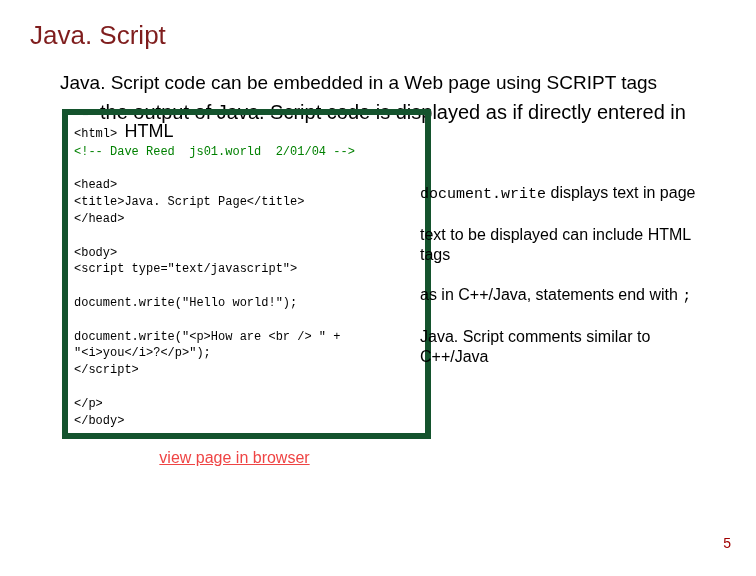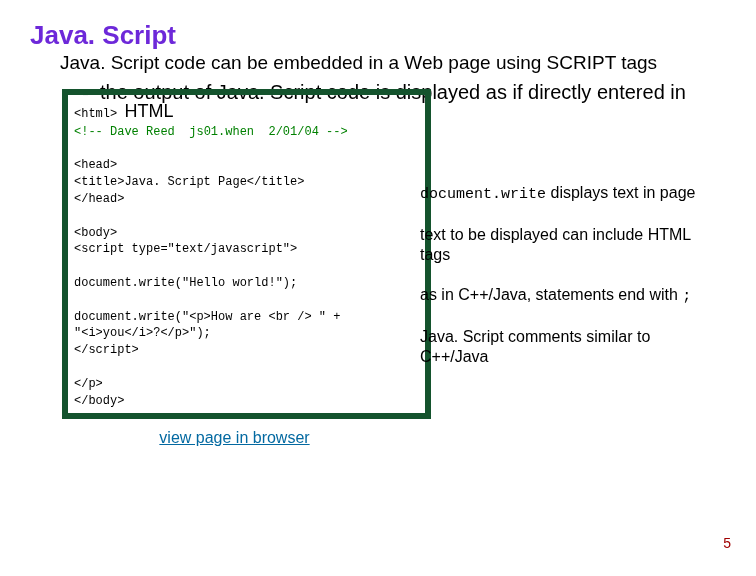--- a/index.html
+++ b/index.html
@@ -8,23 +8,24 @@
     font-family: Arial, Helvetica, sans-serif;
     font-size: 14px;
     color: #000;
     width: 756px;
     height: 576px;
     box-sizing: border-box;
     background: #fff;
     position: relative;
   }
   .title {
-    color: #6d28d9;
+    color: #7f1d1d;
     font-size: 26px;
-    font-weight: bold;
+    font-weight: normal;
+    margin-bottom: 20px;
   }
   .intro {
     font-size: 19px;
     margin-left: 30px;
     margin-bottom: 5px;
     line-height: 1.3;
   }
   .bullet {
     font-size: 20px;
     margin-left: 70px;
@@ -68,21 +69,21 @@
     line-height: 1.25;
   }
   .mono { font-family: "Courier New", monospace; font-size: 15px; }
   .link {
     text-align: center;
     margin-top: 10px;
     margin-left: 32px;
     width: 345px;
   }
   .link span {
-    color: #0369a1;
+    color: #ef4444;
     text-decoration: underline;
     font-size: 16px;
   }
   .page-num {
     position: absolute;
     right: 25px;
     bottom: 25px;
     color: #a00000;
     font-size: 14px;
   }
@@ -93,21 +94,21 @@
 <div class="title">Java. Script</div>
 
 <div class="intro">Java. Script code can be embedded in a Web page using SCRIPT tags</div>
 
 <div class="bullet">the output of Java. Script code is displayed as if directly entered in</div>
 
 <div class="overlay-row">
   <div class="code-box">
     <div><span>&lt;html&gt;</span> <span class="html-inline">HTML</span></div>
     <div>
-      <span class="green">&lt;!-- Dave Reed</span>&nbsp;&nbsp;<span class="green">js01.when</span>&nbsp;&nbsp;<span class="green">2/01/04 --&gt;</span>
+      <span class="green">&lt;!-- Dave Reed</span>&nbsp;&nbsp;<span class="green">js01.world</span>&nbsp;&nbsp;<span class="green">2/01/04 --&gt;</span>
     </div>
     <div>&nbsp;</div>
     <div>&lt;head&gt;</div>
     <div>  &lt;title&gt;Java. Script Page&lt;/title&gt;</div>
     <div>&lt;/head&gt;</div>
     <div>&nbsp;</div>
     <div>&lt;body&gt;</div>
     <div>  &lt;script type="text/javascript"&gt;</div>
     <div>&nbsp;</div>
     <div>    document.write("Hello world!");</div>

